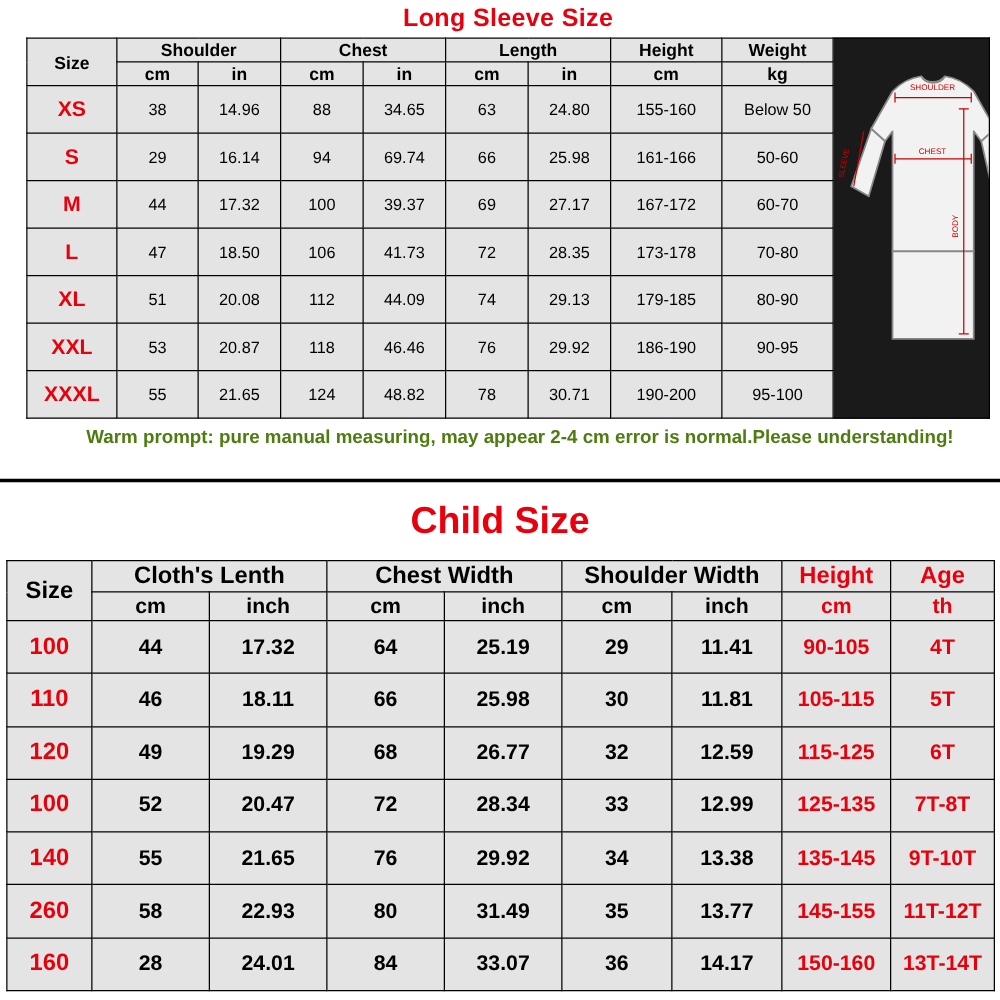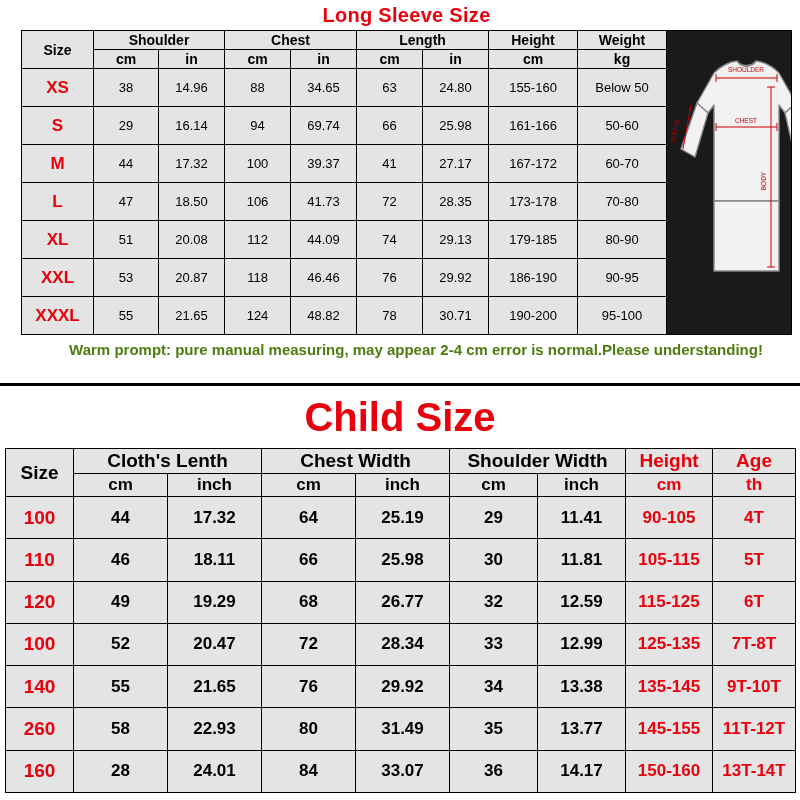--- a/index.html
+++ b/index.html
@@ -101,21 +101,21 @@
   
   .child-section {
     position: absolute;
     left: 0; top: 386px;
     width: 800px; height: 414px;
     background: #ffffff;
   }
   .child-title {
     text-align: center;
     color: #e8000d;
-    font-size: 40px;
+    font-size: 30px;
     font-weight: bold;
     line-height: 62px;
     height: 62px;
   }
   table.child {
     border-collapse: collapse;
     table-layout: fixed;
     width: 790px;
     margin: 0 5px;
     height: 345px;
@@ -199,21 +199,21 @@
             <td>25.98</td>
             <td>161-166</td>
             <td>50-60</td>
           </tr>
           <tr>
             <td class="sizecell">M</td>
             <td>44</td>
             <td>17.32</td>
             <td>100</td>
             <td>39.37</td>
-            <td>41</td>
+            <td>69</td>
             <td>27.17</td>
             <td>167-172</td>
             <td>60-70</td>
           </tr>
           <tr>
             <td class="sizecell">L</td>
             <td>47</td>
             <td>18.50</td>
             <td>106</td>
             <td>41.73</td>

